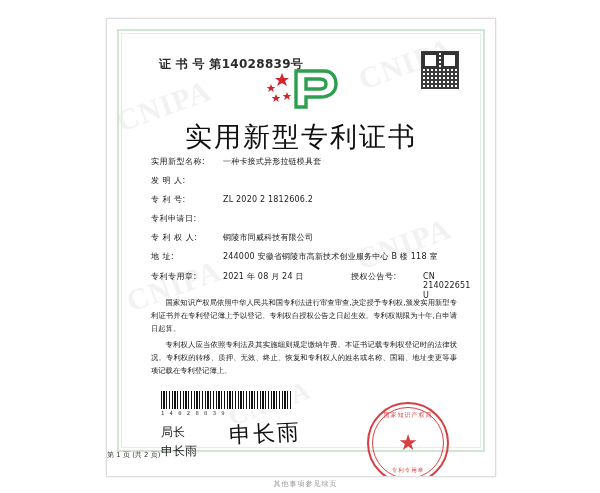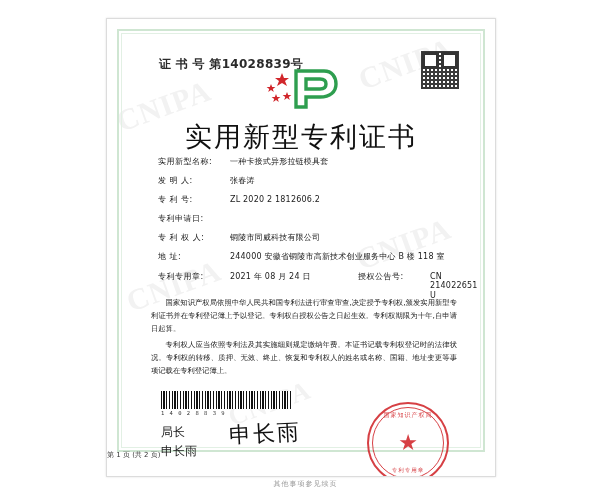--- a/index.html
+++ b/index.html
@@ -129,21 +129,20 @@
   }
 
   .fields {
     position: absolute;
     left: 44px;
     top: 138px;
     width: 308px;
     font-family: "DejaVu Sans", sans-serif;
     font-size: 8px;
     color: #1a1a1a;
-    margin-left: 7px;
   }
   .field-row {
     display: flex;
     align-items: baseline;
     margin-bottom: 9.5px;
     line-height: 1.2;
   }
   .field-label {
     width: 72px;
     flex: 0 0 72px;
@@ -318,21 +317,20 @@
 
     <div class="fields">
 
       <div class="field-row">
         <div class="field-label">实用新型名称:</div>
         <div class="field-value">一种卡接式异形拉链模具套</div>
       </div>
 
       <div class="field-row">
         <div class="field-label">发 明 人:</div>
-        <div class="field-value">张春涛</div>
       </div>
 
       <div class="field-row">
         <div class="field-label">专 利 号:</div>
         <div class="field-value">ZL 2020 2 1812606.2</div>
       </div>
 
       <div class="field-row">
         <div class="field-label">专利申请日:</div>
       </div>

